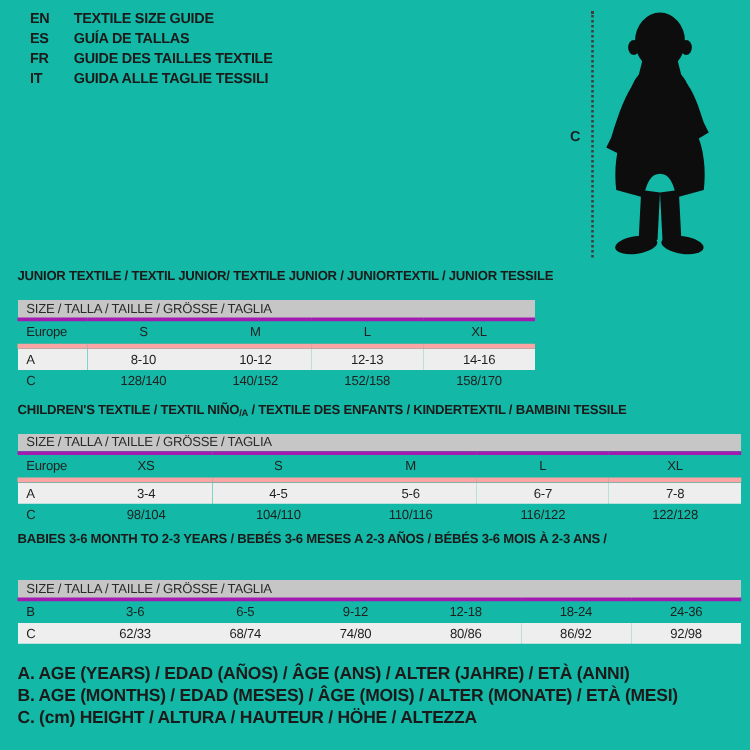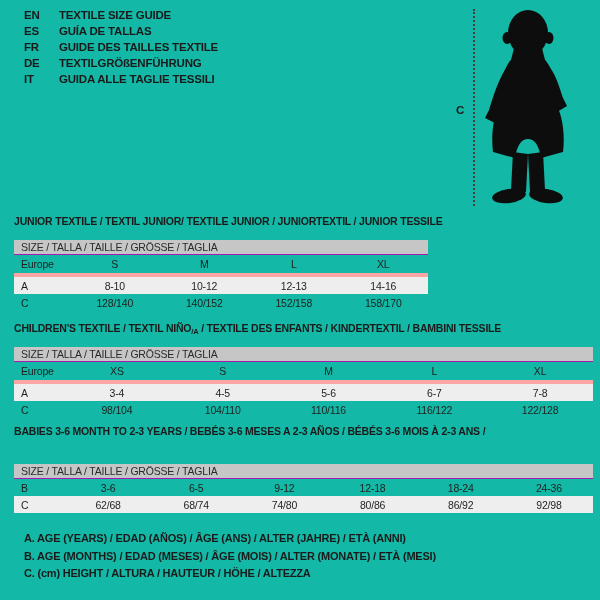--- a/index.html
+++ b/index.html
@@ -33,53 +33,49 @@
   .sec-title sub { font-size: 7.5px; vertical-align: -2px; }
 
   
   .tbl { position: absolute; border-collapse: collapse; table-layout: fixed;
          font-size: 10.5px; color: #1f1f1f; }
   .tbl td { padding: 0; text-align: center; vertical-align: middle;
             height: 17px; overflow: hidden; white-space: nowrap; }
   .tbl td.lbl { text-align: left; padding-left: 7px; }
   .tbl tr.hdr td { background: #c6c6c6; text-align: left; padding-left: 7px;
                    height: 14px; color: #2a2a2a;
-                   border-bottom: 1px solid #a21caf; }
+                   border-bottom: 3px solid #a21caf; }
   .tbl tr.euro td { height: 18px; border-bottom: 4px solid #fca5a5; }
   .tbl tr.alt td { background: #eeeeee; }
 
   #tbl-junior   { left: 14px; top: 240px; width: 414px; }
   #tbl-children { left: 14px; top: 347px; width: 579px; }
   #tbl-babies   { left: 14px; top: 464px; width: 579px; }
 
   
-  .footnotes { position: absolute; left: 24px; top: 530px;
-               font-size: 11px; font-weight: bold; line-height: 17.5px; }
+  .footnotes { position: absolute; left: 14px; top: 530px;
+               font-size: 14px; font-weight: bold; line-height: 17.5px; }
 </style>
 </head>
 <body>
 
 <div class="canvas">
 
   <div class="lang-list">
     <div class="lang-row">
       <span class="lang-code">EN</span>
       <span>TEXTILE SIZE GUIDE</span>
     </div>
     <div class="lang-row">
       <span class="lang-code">ES</span>
       <span>GUÍA DE TALLAS</span>
     </div>
     <div class="lang-row">
       <span class="lang-code">FR</span>
       <span>GUIDE DES TAILLES TEXTILE</span>
-    </div>
-    <div class="lang-row">
-      <span class="lang-code">DE</span>
-      <span>TEXTILGRÖßENFÜHRUNG</span>
     </div>
     <div class="lang-row">
       <span class="lang-code">IT</span>
       <span>GUIDA ALLE TAGLIE TESSILI</span>
     </div>
   </div>
 
   <div class="height-line"></div>
   <div class="height-label">C</div>
   <svg class="baby-svg" width="105" height="202" viewBox="0 0 105 202" xmlns="http://www.w3.org/2000/svg">
@@ -200,21 +196,21 @@
       <td class="lbl">B</td>
       <td>3-6</td>
       <td>6-5</td>
       <td>9-12</td>
       <td>12-18</td>
       <td>18-24</td>
       <td>24-36</td>
     </tr>
     <tr class="alt">
       <td class="lbl">C</td>
-      <td>62/68</td>
+      <td>62/33</td>
       <td>68/74</td>
       <td>74/80</td>
       <td>80/86</td>
       <td>86/92</td>
       <td>92/98</td>
     </tr>
   </tbody>
     </table>
 
   <div class="footnotes">

